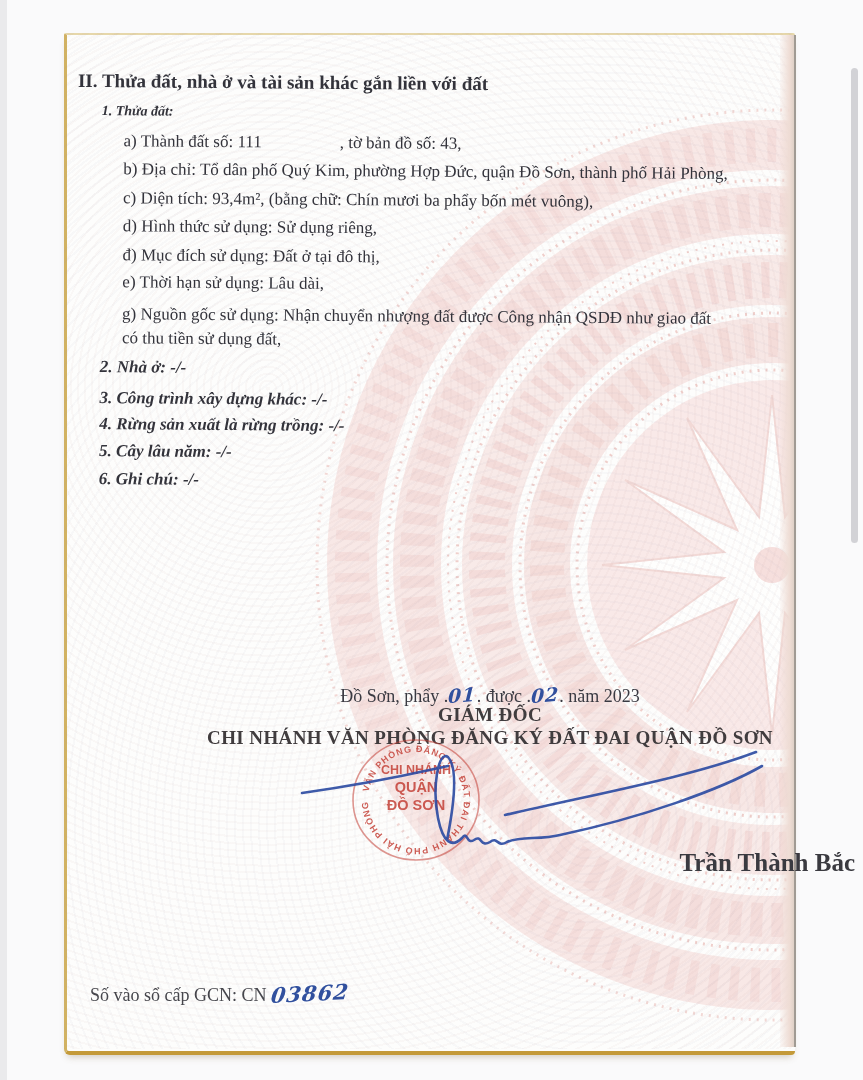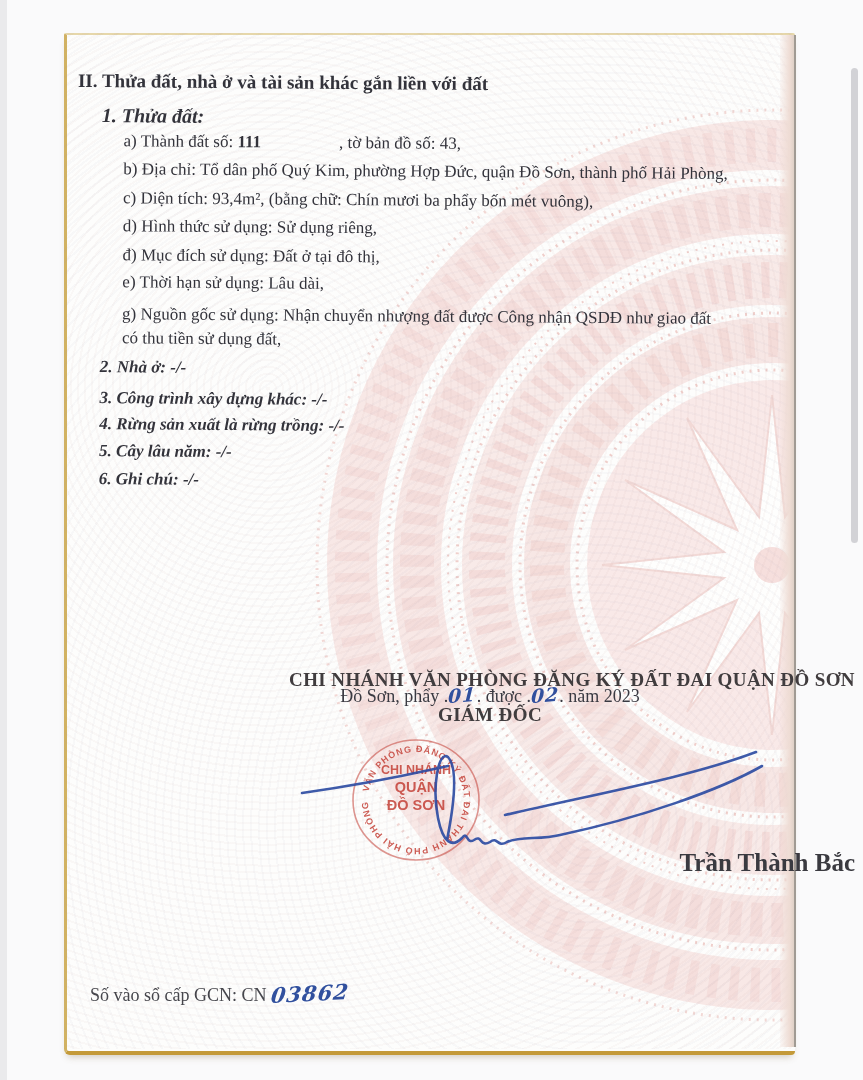--- a/index.html
+++ b/index.html
@@ -30,21 +30,21 @@
     background:linear-gradient(to right, rgba(242,219,213,.15), #eedcd4 70%, #ded0c6);
     border-right:2px solid #a09a93;
   }
   
   .drum-svg{position:absolute;left:0;top:0;pointer-events:none;}
   
   .t{position:absolute;white-space:nowrap;color:#33333b;font-size:17px;line-height:1.2;}
   .rot{position:absolute;left:0;top:0;width:863px;height:700px;transform:rotate(.45deg);transform-origin:90px 80px;}
   .b{font-weight:bold;}
   .bi{font-weight:bold;font-style:italic;}
-  .num{font-weight:700;}
+  .num{font-weight:400;}
   .gap{display:inline-block;width:78px;}
   .center-line{position:absolute;left:125px;width:730px;text-align:center;}
   .org{font-size:19px;font-weight:bold;color:#403c3e;letter-spacing:.4px;}
   .hw{
     display:inline-block;font-style:italic;font-weight:600;color:#31509e;
     transform:rotate(-5deg) skewX(-8deg);font-size:19px;letter-spacing:1px;
     font-family:"DejaVu Serif",serif;
   }
   .hw-serial{font-size:21px;transform:rotate(-3deg) skewX(-10deg);}
   
@@ -87,38 +87,38 @@
     <circle cx="772" cy="565" r="420" fill="none" stroke="#e7aca7" stroke-width="34" stroke-dasharray="9 12" opacity=".5"></circle>
     <circle cx="772" cy="565" r="455" fill="none" stroke="#e2a29c" stroke-width="3" stroke-dasharray="2 6" opacity=".8"></circle>
   </g>
 </svg>
 
 <div class="page-texture"></div>
 <div class="page-fold"></div>
 
 <div class="rot">
   <div class="t b" style="left:78px;top:70px;font-size:19px;">II. Thửa đất, nhà ở và tài sản khác gắn liền với đất</div>
-  <div class="t bi" style="left:102px;top:103px;font-size:20px;text-align:center;">1. Thửa đất:</div>
+  <div class="t bi" style="left:102px;top:103px;font-size:14px;text-align:center;">1. Thửa đất:</div>
   <div class="t" style="left:124px;top:131px;"><span>a) Thành đất số:</span>&nbsp;<span class="num">111</span><span class="gap"></span><span>, tờ bản đồ số: 43,</span></div>
   <div class="t" style="left:124px;top:159px;">b) Địa chỉ: Tổ dân phố Quý Kim, phường Hợp Đức, quận Đồ Sơn, thành phố Hải Phòng,</div>
   <div class="t" style="left:124px;top:188px;">c) Diện tích: 93,4m², (bằng chữ: Chín mươi ba phẩy bốn mét vuông),</div>
   <div class="t" style="left:124px;top:216px;">d) Hình thức sử dụng: Sử dụng riêng,</div>
   <div class="t" style="left:124px;top:245px;">đ) Mục đích sử dụng: Đất ở tại đô thị,</div>
   <div class="t" style="left:124px;top:272px;">e) Thời hạn sử dụng: Lâu dài,</div>
   <div class="t" style="left:124px;top:304px;">g) Nguồn gốc sử dụng: Nhận chuyển nhượng đất được Công nhận QSDĐ như giao đất</div>
   <div class="t" style="left:124px;top:328px;">có thu tiền sử dụng đất,</div>
   <div class="t bi" style="left:102px;top:357px;">2. Nhà ở: -/-</div>
   <div class="t bi" style="left:102px;top:388px;">3. Công trình xây dựng khác: -/-</div>
   <div class="t bi" style="left:102px;top:414px;">4. Rừng sản xuất là rừng trồng: -/-</div>
   <div class="t bi" style="left:102px;top:441px;">5. Cây lâu năm: -/-</div>
   <div class="t bi" style="left:102px;top:469px;">6. Ghi chú: -/-</div>
 </div>
 
 <div class="t center-line" style="top:684px;font-size:18px;color:#3a3a42;"><span>Đồ Sơn, phẩy .</span><span class="hw">01</span><span>. được .</span><span class="hw">02</span><span>. năm 2023</span></div>
-<div class="t center-line org" style="top:669px;text-align:right;">CHI NHÁNH VĂN PHÒNG ĐĂNG KÝ ĐẤT ĐAI QUẬN ĐỒ SƠN</div>
+<div class="t center-line org" style="top:727px;">CHI NHÁNH VĂN PHÒNG ĐĂNG KÝ ĐẤT ĐAI QUẬN ĐỒ SƠN</div>
 <div class="t center-line org" style="top:704px;">GIÁM ĐỐC</div>
 <div class="t center-line b" style="top:848px;font-size:25px;color:#3a3a40;text-align:right;">Trần Thành Bắc</div>
 
 <svg class="stamp" width="150" height="146" viewBox="0 0 150 146">
   <g opacity="0.82">
     <ellipse cx="72" cy="72" rx="63" ry="60" fill="none" stroke="#c23a31" stroke-width="1.6" opacity=".65"></ellipse>
     <defs>
       <path id="ringpath" d="M 24,72 A 48,48 0 1 1 120,72 A 48,48 0 1 1 24,72"></path>
     </defs>
     <text fill="#c23a31" font-size="9" font-weight="bold" font-family="Liberation Sans, sans-serif" letter-spacing="1">

